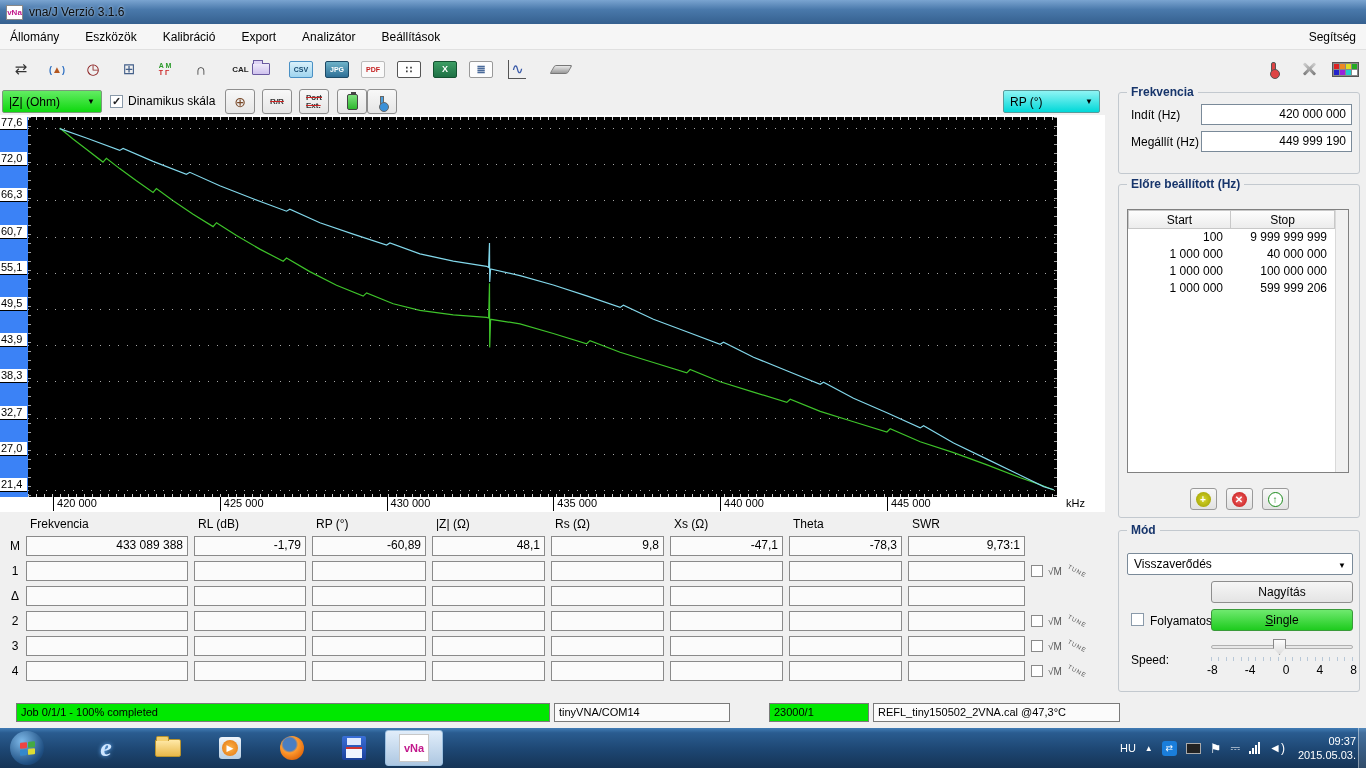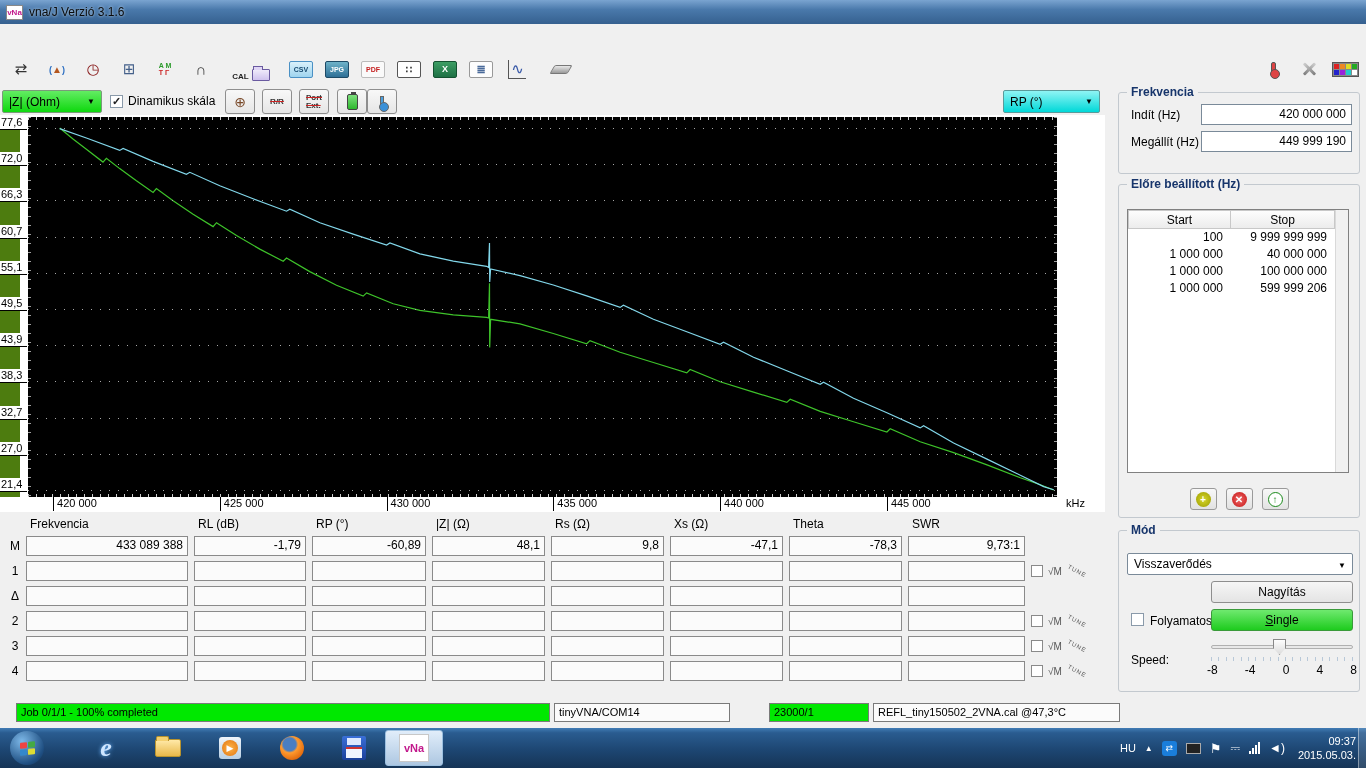--- a/index.html
+++ b/index.html
@@ -80,21 +80,21 @@
   #plot { position:absolute; left:28px; top:2px; width:1029px; height:380px; background:#000; overflow:hidden; }
   .gridline { position:absolute; left:0; width:100%; height:1px;
     background-image:repeating-linear-gradient(90deg,#a8a8a8 0 1px, transparent 1px 9px); }
   .tickstrip { position:absolute; left:0; width:100%; height:3px;
     background-image:repeating-linear-gradient(90deg,#cfcfcf 0 1px, transparent 1px 8px); }
   .tickstrip.top { top:0; } .tickstrip.bot { bottom:0; }
   .vtickstrip { position:absolute; top:0; height:100%; width:3px;
     background-image:repeating-linear-gradient(180deg,#9f9f9f 0 1px, transparent 1px 9px); }
   .vtickstrip.l { left:0; } .vtickstrip.r { right:0; }
   #plot svg { position:absolute; left:0; top:0; }
-  #left-scale { position:absolute; left:0; top:2px; width:20px; height:380px; background:#4d7c0f; }
+  #left-scale { position:absolute; left:0; top:2px; width:28px; height:380px; background:#3b82f6; }
   #right-scale { position:absolute; left:1057px; top:2px; width:48px; height:380px; background:#fff; }
   .ltick { position:absolute; left:0; width:27px; height:14px; border-bottom:1px solid #000;
     font-size:11px; padding-left:1px; background:#fff; }
   .rtick { position:absolute; left:1px; width:46px; height:14px; border-bottom:1px solid #000;
     font-size:11px; background:#fff; }
   #x-strip { position:absolute; left:0; top:382px; width:1105px; height:15px; background:#fff; }
   .xtick { position:absolute; top:0; font-size:11px; border-left:1px solid #000; padding-left:3px; height:14px; }
   #khz-label { position:absolute; left:1066px; top:0; font-size:11px; }
 
   
@@ -208,20 +208,29 @@
 </head>
 <body>
 
 <div id="screen">
 
   <div id="titlebar">
     <span class="applogo">vNa</span>
     <span class="title">vna/J Verzió 3.1.6</span>
   </div>
 
+  <div id="menubar">
+    <span class="mitem">Állomány</span>
+    <span class="mitem">Eszközök</span>
+    <span class="mitem">Kalibráció</span>
+    <span class="mitem">Export</span>
+    <span class="mitem">Analizátor</span>
+    <span class="mitem">Beállítások</span>
+    <span class="mitem help">Segítség</span>
+  </div>
 
   <div id="toolbar">
     <span class="tico">
         <span class="glyph">⇄</span>
       </span>
     <span class="tico">
         <span class="ant">(<b>▲</b>)</span>
       </span>
     <span class="tico">
         <span class="glyph" style="color:#8b2020;">◷</span>
@@ -229,21 +238,21 @@
     <span class="tico">
         <span class="glyph" style="color:#44608a;">⊞</span>
       </span>
     <span class="tico">
       <span class="mtgrid"><span style="color:#2a9a2a;">A M</span><br>
       <span style="color:#c22;">T Γ</span></span>
       </span>
     <span class="tico">
         <span class="glyph">∩</span>
       </span>
-    <span class="tico" style="width:54px; gap:3px;align-items:flex-end;">
+    <span class="tico" style="width:54px; gap:3px;">
       <span class="caltxt">CAL</span>
         <span class="minifolder"></span>
       </span>
     <span class="tico">
         <span class="badge b-csv">CSV</span>
       </span>
     <span class="tico">
         <span class="badge b-jpg">JPG</span>
       </span>
     <span class="tico">

